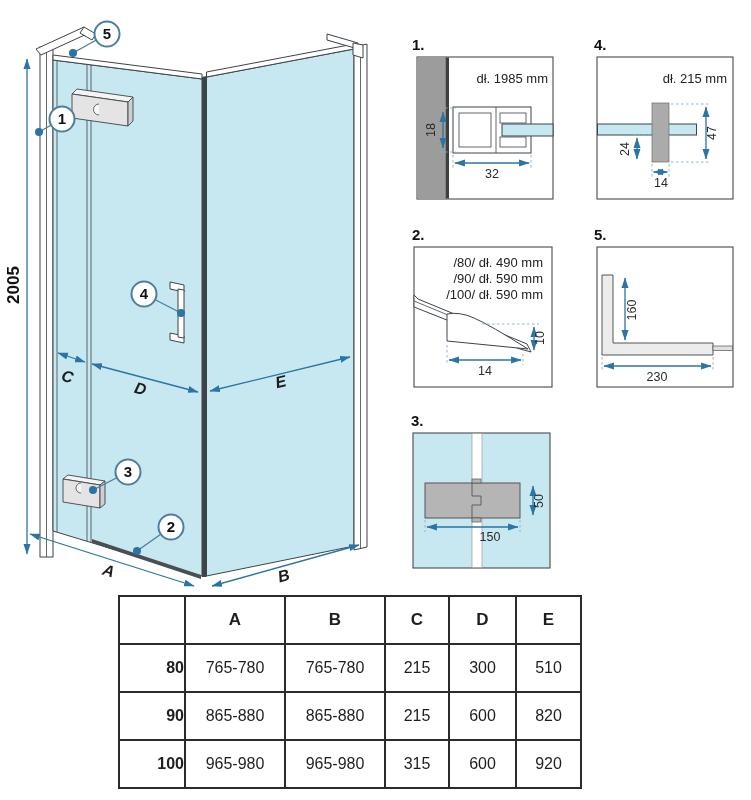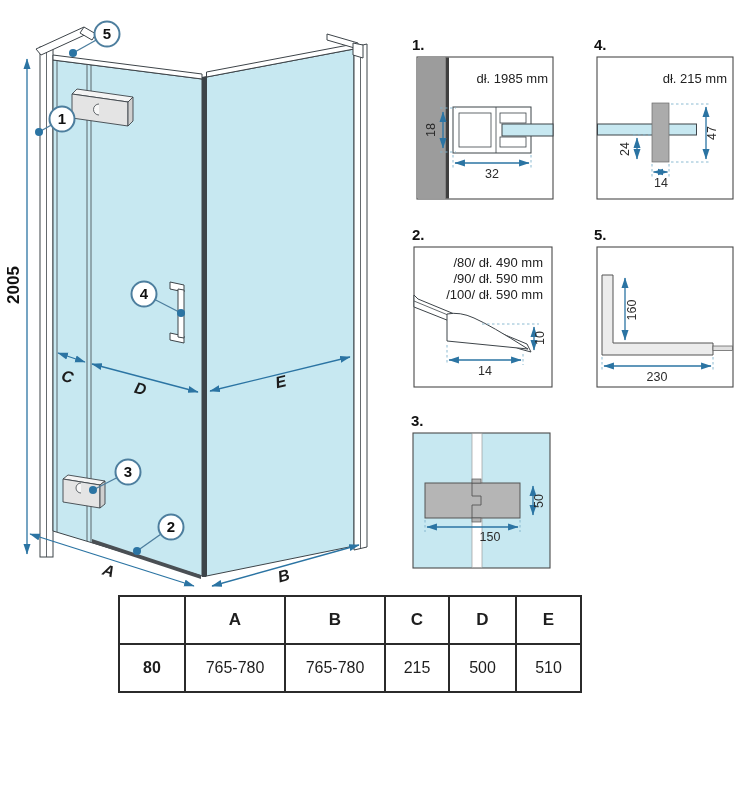--- a/index.html
+++ b/index.html
@@ -22,21 +22,21 @@
   .dlabel{fill:#111;font-size:15px;font-weight:bold;}
   .dtitle{fill:#222;font-size:13px;text-anchor:end;}
   .hinge-front{fill:#e4e4e4;stroke:#3d4449;stroke-width:0.9;}
   .hinge-top{fill:#f4f4f4;stroke:#3d4449;stroke-width:0.9;}
   .hinge-side{fill:#cfcfcf;stroke:#3d4449;stroke-width:0.9;}
   
   #dim-table{position:absolute;left:118px;top:595px;border-collapse:collapse;
              color:#1e1e1e;font-size:16px;}
   #dim-table td,#dim-table th{border:2px solid #2b2b2b;text-align:center;height:46px;padding:0;}
   #dim-table th{font-size:17px;font-weight:bold;}
-  #dim-table td.rowhead{font-weight:bold;}
+  #dim-table td.rowhead{font-weight:bold;text-align:right;}
   .cw0{width:64px}.cw1{width:98px}.cw2{width:98px}.cw3{width:62px}.cw4{width:65px}.cw5{width:63px}
 </style>
 </head>
 <body>
 
 <div id="stage">
 
 <svg width="751" height="592" viewBox="0 0 751 592">
   <defs>
     <marker id="arr" orient="auto-start-reverse" markerWidth="9" markerHeight="6" refX="8.5" refY="3" viewBox="0 0 10 6">
@@ -286,19 +286,35 @@
       <th class="cw4">D</th>
       <th class="cw5">E</th>
     </tr>
   </thead>
   <tbody>
     <tr>
       <td class="rowhead">80</td>
       <td>765-780</td>
       <td>765-780</td>
       <td>215</td>
-      <td>500</td>
+      <td>300</td>
       <td>510</td>
+    </tr>
+    <tr>
+      <td class="rowhead">90</td>
+      <td>865-880</td>
+      <td>865-880</td>
+      <td>215</td>
+      <td>600</td>
+      <td>820</td>
+    </tr>
+    <tr>
+      <td class="rowhead">100</td>
+      <td>965-980</td>
+      <td>965-980</td>
+      <td>315</td>
+      <td>600</td>
+      <td>920</td>
     </tr>
   </tbody>
 </table>
 
 </div>
 
 </body></html>

